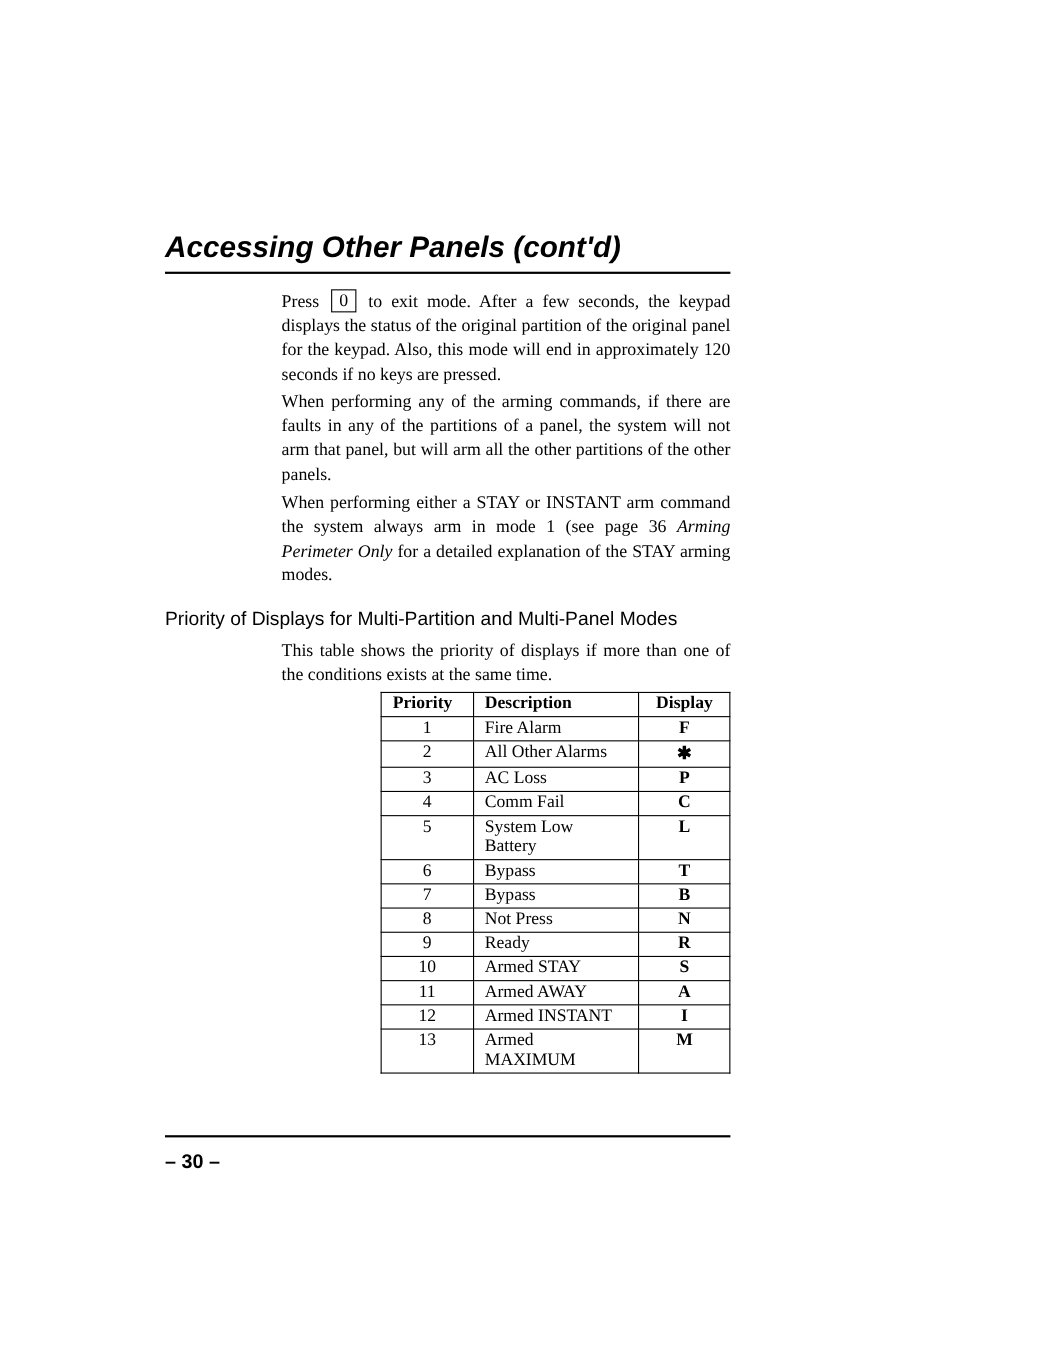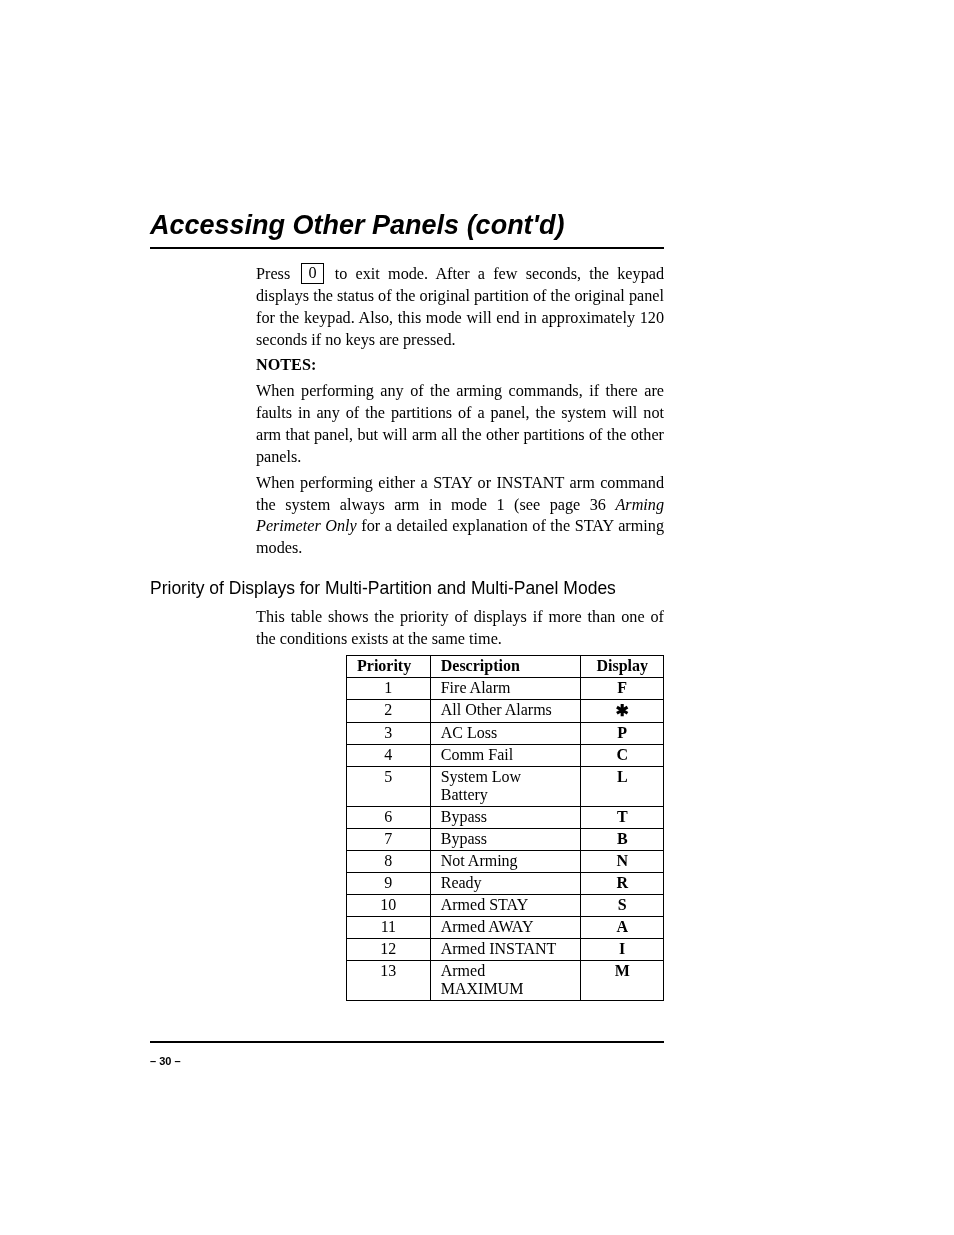--- a/index.html
+++ b/index.html
@@ -83,38 +83,37 @@
     bottom: 168px;
   }
   .footer-rule {
     border: none;
     border-top: 2px solid #000;
     margin: 0 0 12px 0;
   }
   .page-num {
     font-family: Arial, Helvetica, sans-serif;
     font-weight: bold;
-    font-size: 11px;
+    font-size: 18px;
   }
 </style>
 </head>
 <body>
 
 <div class="page">
 
   <h1 class="title">Accessing Other Panels (cont'd)</h1>
   <hr class="title-rule">
 
   <div class="body-block">
     <p class="para">
       <span>Press</span>
       <span class="keycap">0</span>
       <span> to exit mode. After a few seconds, the keypad displays the status of the original partition of the original panel for the keypad. Also, this mode will end in approximately 120 seconds if no keys are pressed.</span>
     </p>
-    <p class="para notes-label">NOTES:</p>
     <p class="para">When performing any of the arming commands, if there are faults in any of the partitions of a panel, the system will not arm that panel, but will arm all the other partitions of the other panels.</p>
     <p class="para">
       <span>When performing either a STAY or INSTANT arm command the system always arm in mode 1 (see page 36 </span><span class="italic-ref">Arming Perimeter Only</span><span> for a detailed explanation of the STAY arming modes.</span>
     </p>
   </div>
 
   <div class="subheading">Priority of Displays for Multi-Partition and Multi-Panel Modes</div>
 
   <div class="body-block">
     <p class="para">This table shows the priority of displays if more than one of the conditions exists at the same time.</p>
@@ -160,21 +159,21 @@
             <td class="col-desc">Bypass</td>
             <td class="col-display">T</td>
           </tr>
         <tr>
             <td class="col-priority">7</td>
             <td class="col-desc">Bypass</td>
             <td class="col-display">B</td>
           </tr>
         <tr>
             <td class="col-priority">8</td>
-            <td class="col-desc">Not Arming</td>
+            <td class="col-desc">Not Press</td>
             <td class="col-display">N</td>
           </tr>
         <tr>
             <td class="col-priority">9</td>
             <td class="col-desc">Ready</td>
             <td class="col-display">R</td>
           </tr>
         <tr>
             <td class="col-priority">10</td>
             <td class="col-desc">Armed STAY</td>

